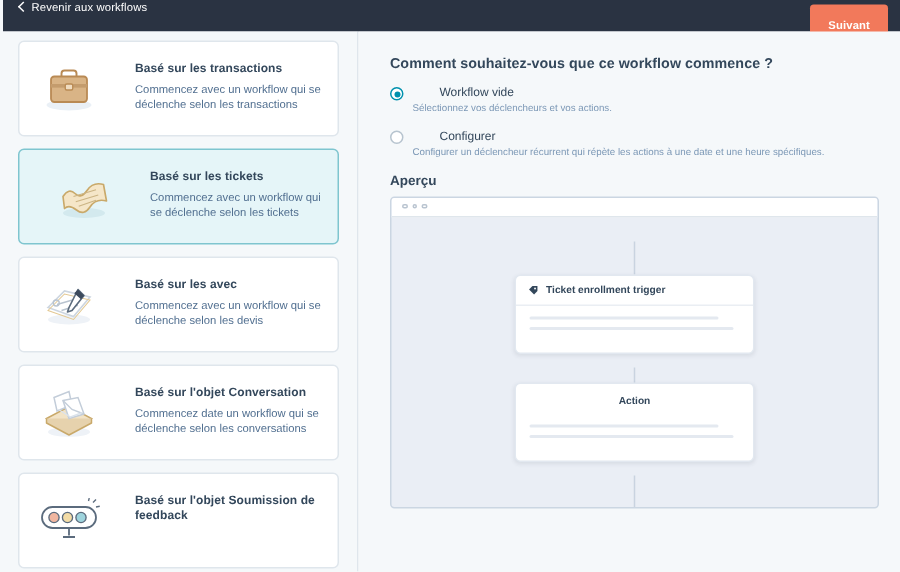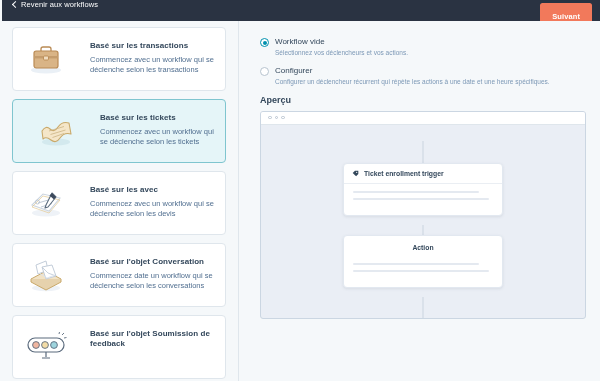--- a/index.html
+++ b/index.html
@@ -71,21 +71,21 @@
 
   
   .right-pane {
     position: absolute; left: 239px; top: 21px; width: 361px; height: 360px;
     background: #f5f8fa; padding: 16px 14px 0 21px; overflow: hidden;
   }
   .section-q {
     font-size: 9.5px; font-weight: 700; color: #33475b;
     margin-bottom: 9px; letter-spacing: .05px;
   }
-  .radio-row { display: flex; align-items: flex-start; gap: 6px; margin-bottom: 2px; }
+  .radio-row { display: flex; align-items: flex-start; gap: 24px; margin-bottom: 2px; }
   .radio {
     flex: 0 0 auto; width: 9px; height: 9px; border-radius: 50%;
     border: 1px solid #b7c4cf; background: #ffffff;
     margin-top: 1px; position: relative;
   }
   .radio.on { border: 1.2px solid #0091ae; }
   .radio.on::after {
     content: ""; position: absolute; left: 50%; top: 50%;
     width: 4px; height: 4px; border-radius: 50%;
     background: #0091ae; transform: translate(-50%, -50%);
@@ -236,20 +236,21 @@
         <div class="card-desc"></div>
       </div>
     </div>
   </div>
 
   <div class="scroll-track"></div>
   <div class="divider"></div>
 
   <div class="right-pane">
 
+    <div class="section-q">Comment souhaitez-vous que ce workflow commence ?</div>
 
     <div class="radio-row">
       <span class="radio on"></span>
       <span class="radio-label">Workflow vide</span>
     </div>
     <div class="radio-sub">Sélectionnez vos déclencheurs et vos actions.</div>
 
     <div class="radio-row">
       <span class="radio"></span>
       <span class="radio-label">Configurer</span>

